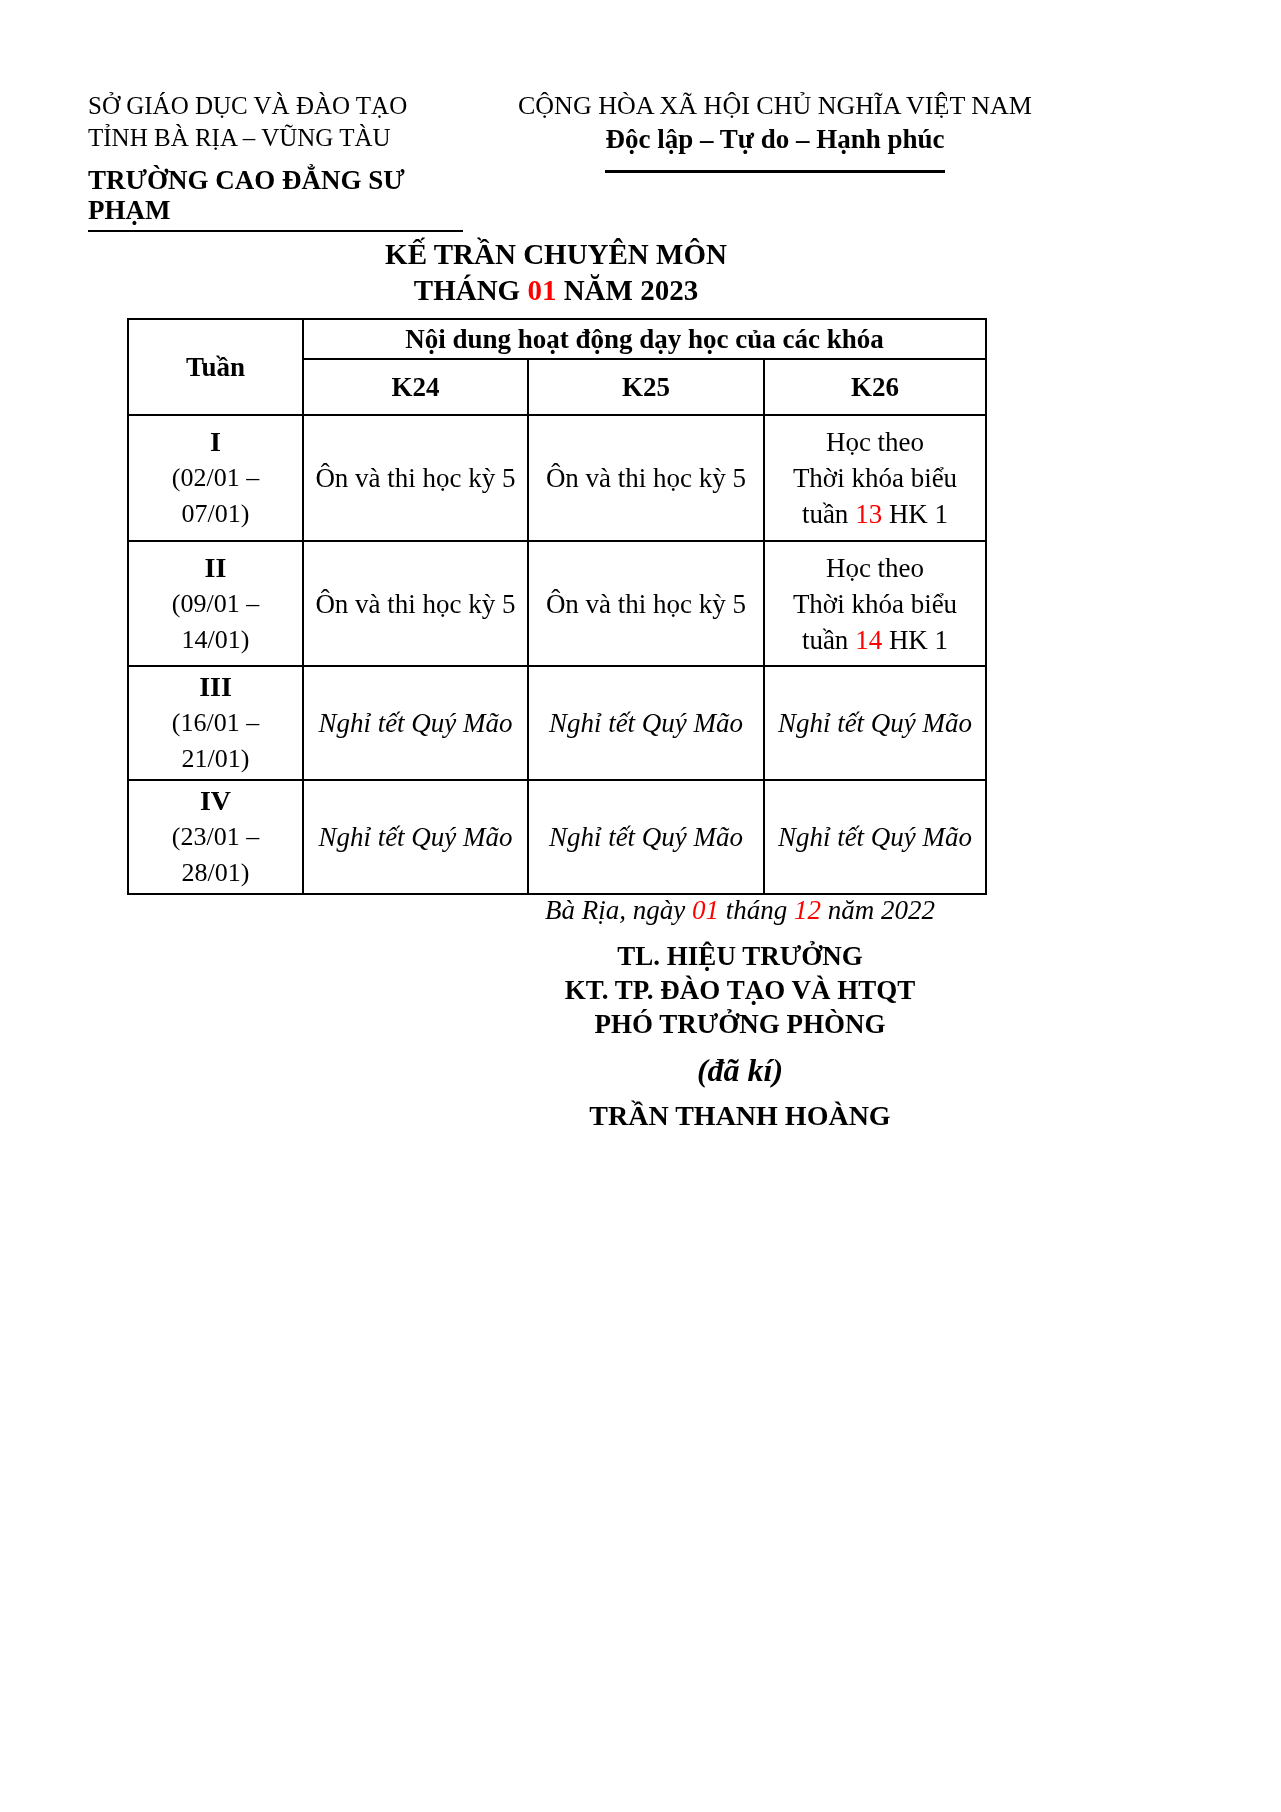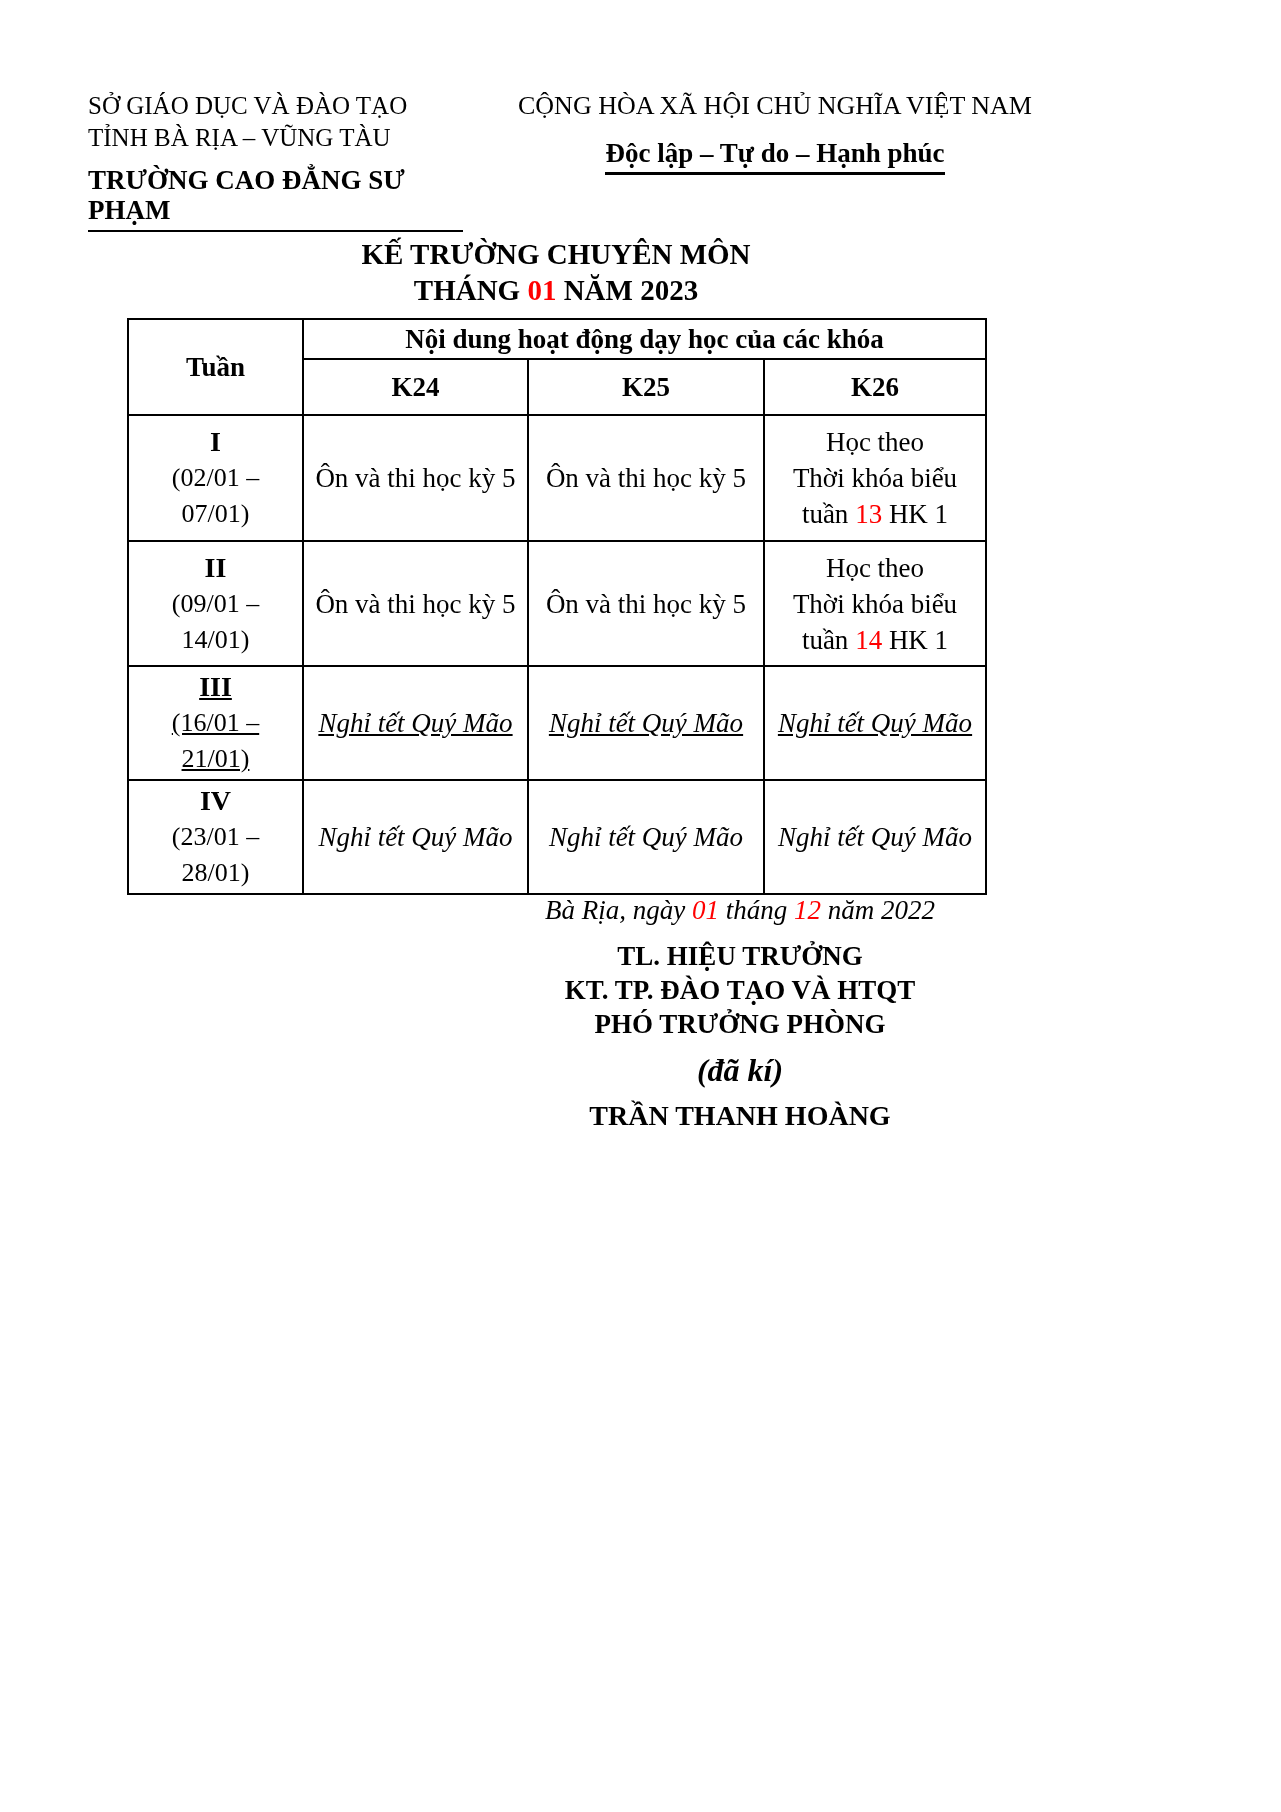--- a/index.html
+++ b/index.html
@@ -27,23 +27,23 @@
     line-height:30px;
   }
   .header-right {
     position:absolute; top:90px; left:505px; width:540px;
     text-align:center;
   }
   .header-right .national-motto-line1 {
     font-size:26px; font-weight:normal; line-height:32px;
   }
   .header-right .national-motto-line2 {
-    display:inline-block; margin-top:16px;
+    display:inline-block; margin-top:2px;
     font-size:27px; font-weight:bold; line-height:30px;
-    border-bottom:3px solid var(--ink); padding-bottom:4px;
+    border-bottom:3px solid var(--ink); padding-bottom:16px;
   }
   
   .doc-title {
     position:absolute; top:236px; left:127px; width:858px;
     text-align:center; font-weight:bold; font-size:29px; line-height:36px;
   }
   .red { color:var(--red); }
   
   table.schedule {
     position:absolute; top:318px; left:127px;
@@ -53,21 +53,21 @@
   table.schedule th, table.schedule td {
     border:2px solid var(--ink);
     text-align:center; vertical-align:middle;
     padding:2px 6px;
   }
   table.schedule thead th { font-weight:bold; }
   .thead-row1 { height:40px; }
   .thead-row2 { height:56px; }
   tbody tr:nth-child(1) { height:126px; }
   tbody tr:nth-child(2) { height:125px; }
-  tbody tr:nth-child(3) { height:87px;text-decoration:underline; }
+  tbody tr:nth-child(3) { height:87px; }
   tbody tr:nth-child(4) { height:82px;border-radius:28px; }
   .week-cell { line-height:36px; }
   .week-label { font-weight:bold; font-size:28px; }
   .week-dates { font-size:26px; }
   .content-cell { line-height:36px; }
   .content-cell.italic { font-style:italic; }
   
   .sign-block {
     position:absolute; top:893px; left:440px; width:600px;
     text-align:center; font-size:27px; line-height:34px;
@@ -88,21 +88,21 @@
     <div>TỈNH BÀ RỊA – VŨNG TÀU</div>
     <div class="school-name">TRƯỜNG CAO ĐẲNG SƯ PHẠM</div>
   </div>
 
   <div class="header-right">
     <div class="national-motto-line1">CỘNG HÒA XÃ HỘI CHỦ NGHĨA VIỆT NAM</div>
     <div class="national-motto-line2">Độc lập – Tự do – Hạnh phúc</div>
   </div>
 
   <div class="doc-title">
-    <div>KẾ TRƯỜNG CHUYÊN MÔN</div>
+    <div>KẾ TRẦN CHUYÊN MÔN</div>
     <div><span>THÁNG </span><span class="red">01</span><span> NĂM 2023</span></div>
   </div>
 
   <table class="schedule">
     <colgroup>
       <col style="width:175px">
       <col style="width:225px">
       <col style="width:236px">
       <col style="width:222px">
     </colgroup>

